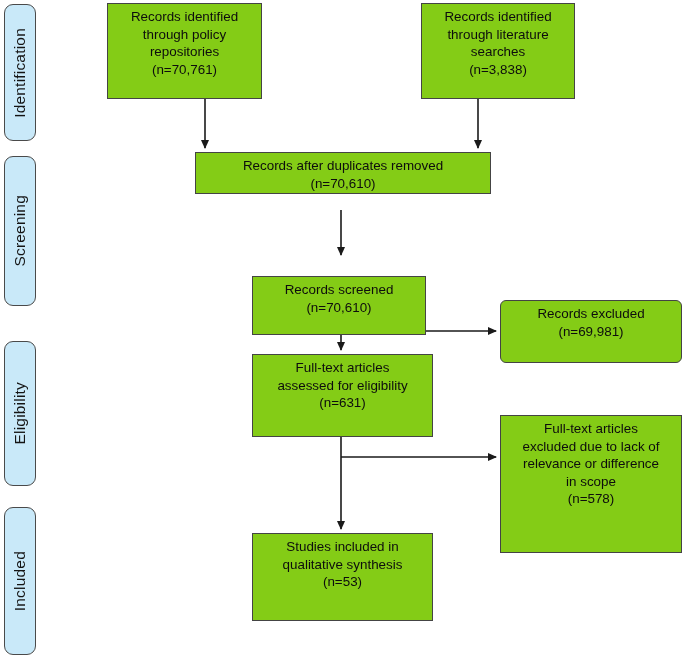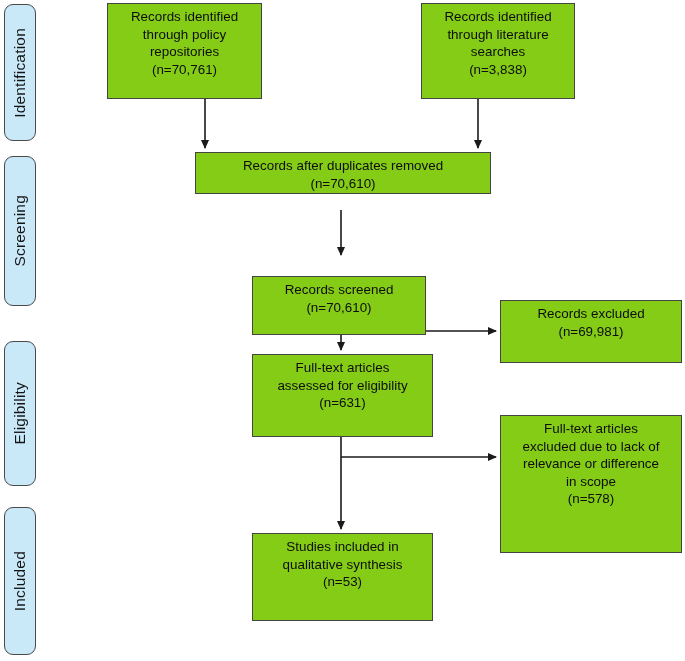--- a/index.html
+++ b/index.html
@@ -61,21 +61,21 @@
     font-size: 13.4px;
     line-height: 1.31;
     color: #0d0d0d;
     white-space: pre-line;
   }
 
   #node-policy     { left: 107px; top: 3px;   width: 155px; height: 96px; }
   #node-literature { left: 421px; top: 3px;   width: 154px; height: 96px; }
   #node-duplicates { left: 195px; top: 152px; width: 296px; height: 42px; }
   #node-screened   { left: 252px; top: 259px; width: 174px; height: 59px; margin-top: 17px; }
-  #node-excluded   { left: 500px; top: 300px; width: 182px; height: 63px; }
+  #node-excluded   { left: 500px; top: 300px; width: 182px; height: 63px; border-radius: 6px; }
   #node-fulltext   { left: 252px; top: 354px; width: 181px; height: 83px; }
   #node-fullexcl   { left: 500px; top: 415px; width: 182px; height: 138px; }
   #node-included   { left: 252px; top: 533px; width: 181px; height: 88px; }
 
   
   #connectors {
     position: absolute;
     left: 0;
     top: 0;
     width: 685px;

